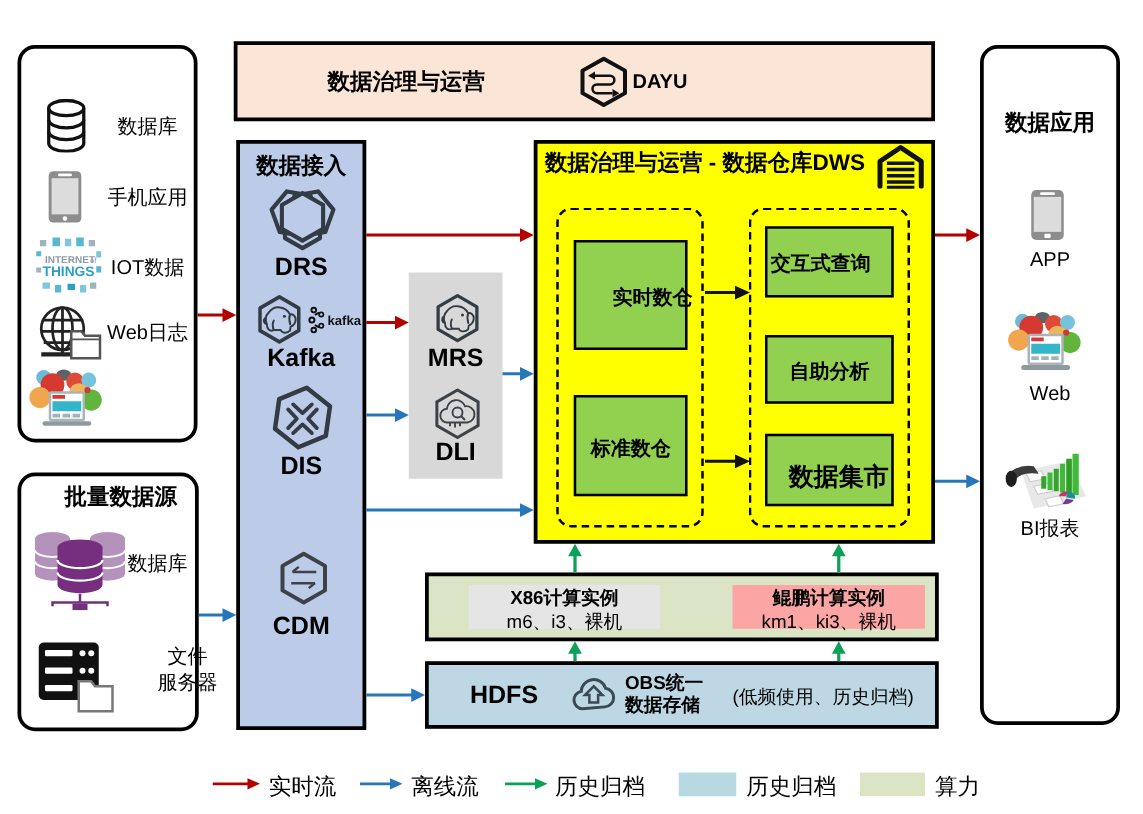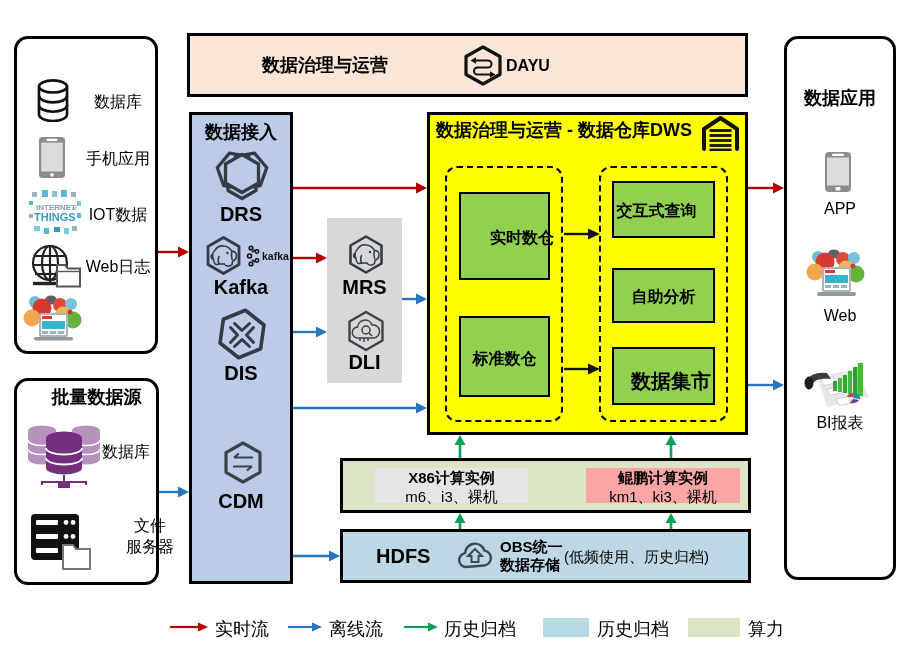--- a/index.html
+++ b/index.html
@@ -306,21 +306,21 @@
 
 <div class="abs" style="left:376px;top:545px;font-weight:bold;font-size:20px;">HDFS</div>
 
 <svg class="abs" style="left:457px;top:539px;" width="36" height="33" viewBox="0 0 36 33">
   <path d="M9,28 a7 7 0 0 1 -1,-13.9 a10 10 0 0 1 19.5,-2.5 a7.5 7.5 0 0 1 -0.5,14.9 z" fill="none" stroke="#3a4a55" stroke-width="2.4"></path>
   <path d="M18,10 l7,7 h-3.5 v6 h-7 v-6 H11 z" fill="none" stroke="#3a4a55" stroke-width="2"></path>
 </svg>
 
 <div class="abs" style="left:500px;top:538px;width:80px;font-weight:bold;font-size:15px;line-height:18px;">OBS统一<br>数据存储</div>
 
-<div class="abs" style="left:564px;top:548px;font-size:15px;">(低频使用、历史归档)</div>
+<div class="abs" style="left:586px;top:548px;font-size:15px;">(低频使用、历史归档)</div>
 
 <div class="bx" style="left:784px;top:36px;width:112px;height:544px;border:3px solid #000;border-radius:14px;background:#fff;"></div>
 
 <div class="abs ttl" style="left:784px;top:46px;width:112px;margin-top:40px;">数据应用</div>
 
 <svg class="abs" style="left:824px;top:151px;" width="28" height="42" viewBox="0 0 28 42">
   <rect x="1" y="1" width="26" height="40" rx="4" fill="#8d8d8d"></rect>
   <rect x="3" y="6.5" width="22" height="28" fill="#dcdcdc"></rect>
   <rect x="8" y="2.8" width="12" height="2.2" rx="1.1" fill="#fff"></rect>
   <rect x="11.5" y="36" width="5" height="3.4" rx="0.8" fill="#fff"></rect>

